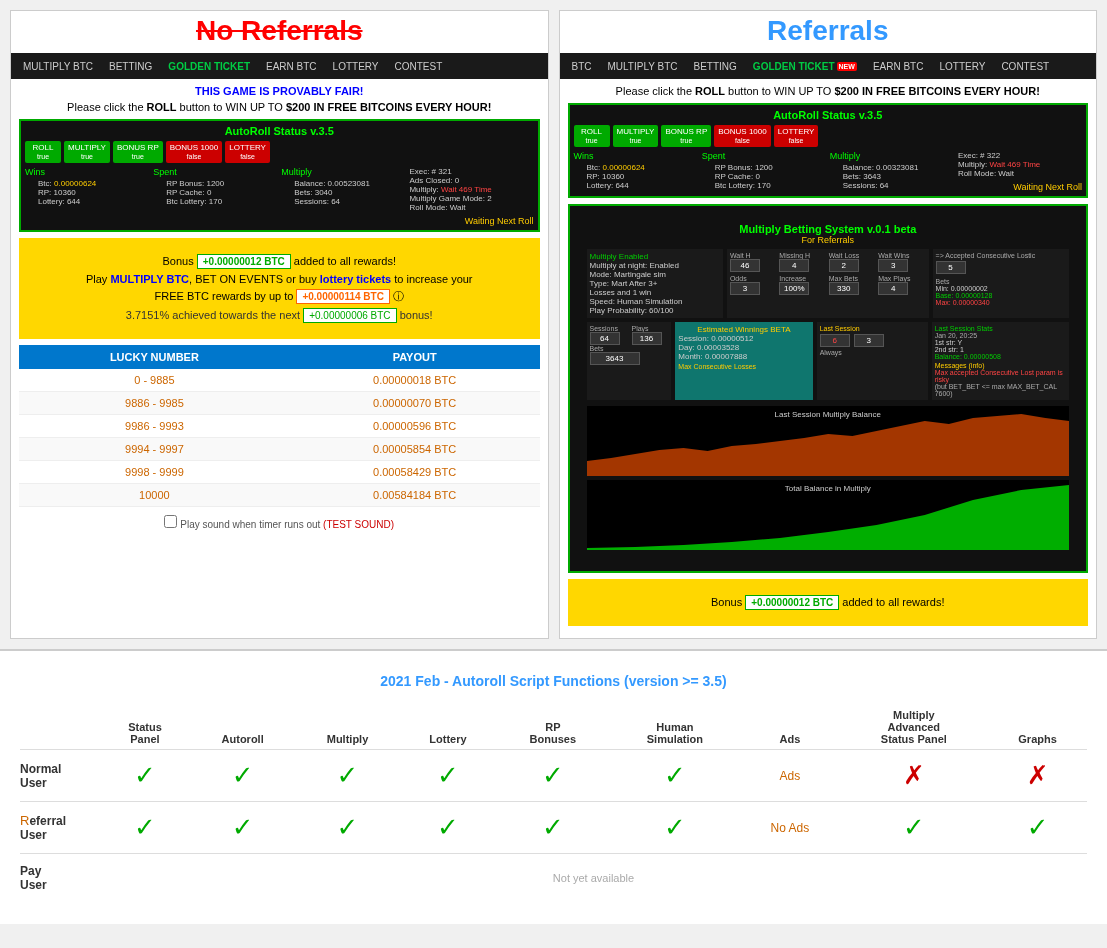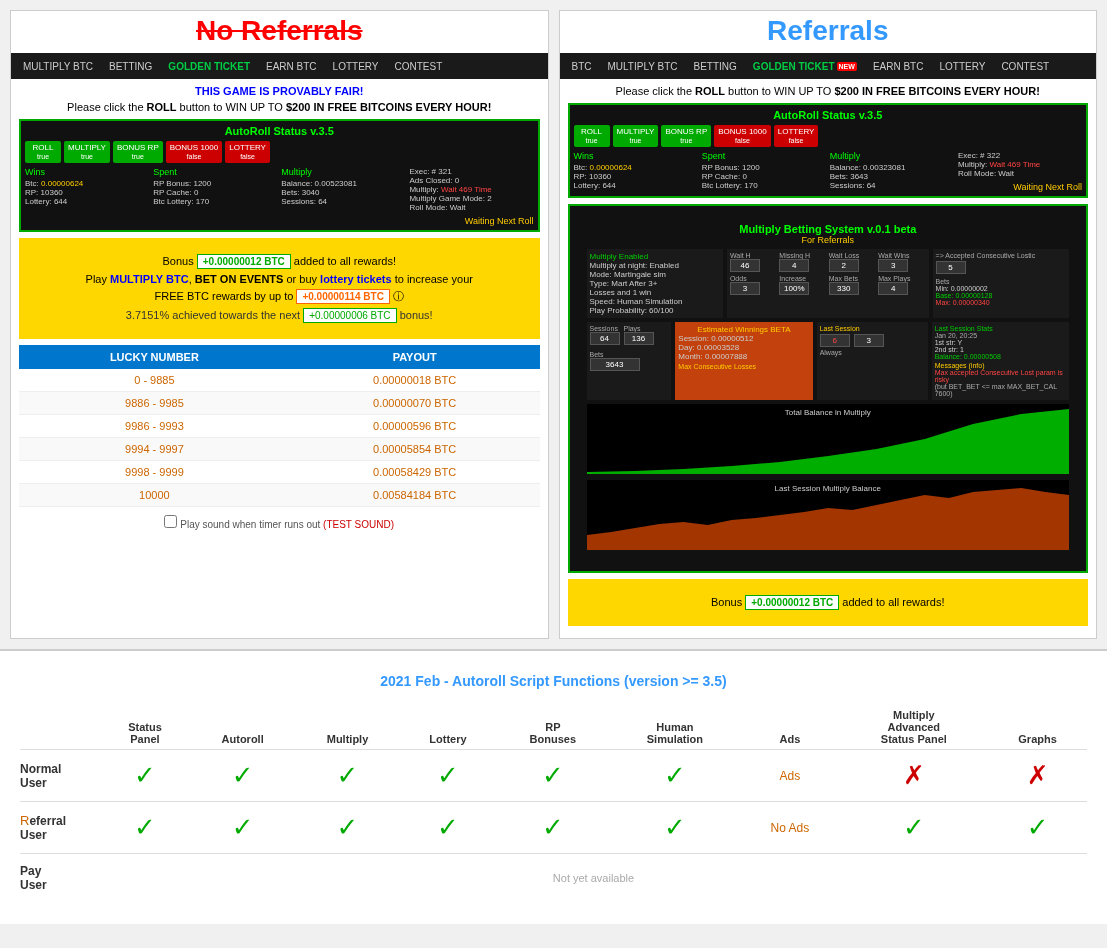--- a/index.html
+++ b/index.html
@@ -124,20 +124,21 @@
     .ar-btn.green { background: #00aa00; color: white; }
     .ar-btn.red { background: #cc0000; color: white; }
     .stat-title {
       color: #00ff00;
       font-size: 9px;
       margin-bottom: 2px;
     }
     .stat-row {
       font-size: 8px;
       color: #ccc;
+      margin-left: 13px;
     }
     .stat-row span.yellow { color: #ffcc00; }
 
     .exec-block {
       color: #ccc;
       font-size: 8px;
     }
     .exec-block span.red { color: #ff4444; }
 
     .waiting-roll {
@@ -158,21 +159,21 @@
     .bonus-badge {
       background: #fff;
       border: 1px solid #00aa00;
       color: #00aa00;
       padding: 1px 5px;
       font-size: 10px;
       font-weight: bold;
       display: inline-block;
     }
     .bonus-section p { margin: 4px 0; }
-    .bonus-section strong { font-weight: bold; }
+    .bonus-section strong { font-weight: normal; }
     .bonus-section .link-style { color: blue; font-weight: bold; }
     .bonus-orange-badge {
       background: #fff;
       border: 1px solid #ff6600;
       color: #ff6600;
       padding: 1px 5px;
       font-size: 10px;
       font-weight: bold;
       display: inline-block;
     }
@@ -593,36 +594,36 @@
             <div class="input-like" style="margin-bottom:4px">5</div>
             <div style="color:#aaa; font-size:7px">Bets</div>
             <div style="color:#ccc; font-size:7px">Min: 0.00000002</div>
             <div style="color:#00cc00; font-size:7px">Base: 0.00000128</div>
             <div style="color:#ff4444; font-size:7px">Max: 0.00000340</div>
           </div>
         </div>
 
         <div style="display:flex; gap:4px; margin-top:4px">
           <div style="background:#1a1a1a; padding:3px; font-size:8px; flex:0.6">
-            <div style="display:flex; gap:4px; margin-bottom:6px">
+            <div style="display:flex; gap:12px; margin-bottom:0">
               <div>
                 <div style="color:#aaa; font-size:7px">Sessions</div>
                 <div class="input-like">64</div>
               </div>
               <div>
                 <div style="color:#aaa; font-size:7px">Plays</div>
                 <div class="input-like">136</div>
               </div>
             </div>
             <div>
               <div style="color:#aaa; font-size:7px">Bets</div>
               <div class="input-like" style="min-width:50px">3643</div>
             </div>
           </div>
-          <div style="background:#c2410c; padding:3px; font-size:8px; flex:1">
+          <div style="background:#0f766e; padding:3px; font-size:8px; flex:1">
             <div style="color:#ffcc00; font-size:8px; text-align:center">Estimated Winnings BETA</div>
             <div style="color:#ccc">Session: 0.00000512</div>
             <div style="color:#ccc">Day: 0.00003528</div>
             <div style="color:#ccc">Month: 0.00007888</div>
             <div style="color:#ffcc00; font-size:7px; margin-top:2px">Max Consecutive Losses</div>
           </div>
           <div style="background:#1a1a1a; padding:3px; font-size:8px; flex:0.8">
             <div style="color:#ffcc00; font-size:7px">Last Session</div>
             <div style="display:flex; gap:4px; margin:2px 0">
               <div class="input-like" style="color:#ff4444">6</div>
@@ -635,31 +636,31 @@
             <div style="color:#aaa; font-size:7px">Jan 20, 20:25</div>
             <div style="color:#ccc; font-size:7px">1st str: Y</div>
             <div style="color:#ccc; font-size:7px">2nd str: 1</div>
             <div style="color:#00cc00; font-size:7px">Balance: 0.00000508</div>
             <div style="color:#ffcc00; font-size:7px; margin-top:2px">Messages (info)</div>
             <div style="color:#ff4444; font-size:7px">Max accepted Consecutive Lost param is risky</div>
             <div style="color:#aaa; font-size:7px">(but BET_BET &lt;= max MAX_BET_CAL 7600)</div>
           </div>
         </div>
 
+        <div class="graph-area" style="margin-top:6px">
+          <div class="graph-label">Last Session Multiply Balance</div>
+          <svg width="100%" height="100%" viewBox="0 0 400 70" preserveAspectRatio="none">
+            <polygon points="0,70 0,55 20,52 40,48 60,44 80,42 100,45 120,40 140,38 160,35 180,32 200,28 220,30 240,25 260,20 280,15 300,18 320,12 340,10 360,8 380,12 400,15 400,70" fill="#cc4400" opacity="0.8"></polygon>
+          </svg>
+        </div>
+
         <div class="graph-area">
           <div class="graph-label">Total Balance in Multiply</div>
           <svg width="100%" height="100%" viewBox="0 0 400 70" preserveAspectRatio="none">
             <polygon points="0,70 0,68 40,67 80,65 120,62 160,58 200,52 240,45 280,35 320,20 360,10 400,5 400,70" fill="#00cc00" opacity="0.85"></polygon>
-          </svg>
-        </div>
-
-        <div class="graph-area" style="margin-top:6px">
-          <div class="graph-label">Last Session Multiply Balance</div>
-          <svg width="100%" height="100%" viewBox="0 0 400 70" preserveAspectRatio="none">
-            <polygon points="0,70 0,55 20,52 40,48 60,44 80,42 100,45 120,40 140,38 160,35 180,32 200,28 220,30 240,25 260,20 280,15 300,18 320,12 340,10 360,8 380,12 400,15 400,70" fill="#cc4400" opacity="0.8"></polygon>
           </svg>
         </div>
       </div>
 
       <div class="bonus-section">
         <p>
           Bonus <span class="bonus-badge">+0.00000012 BTC</span>
           <span>added to all rewards!</span>
         </p>
       </div>

